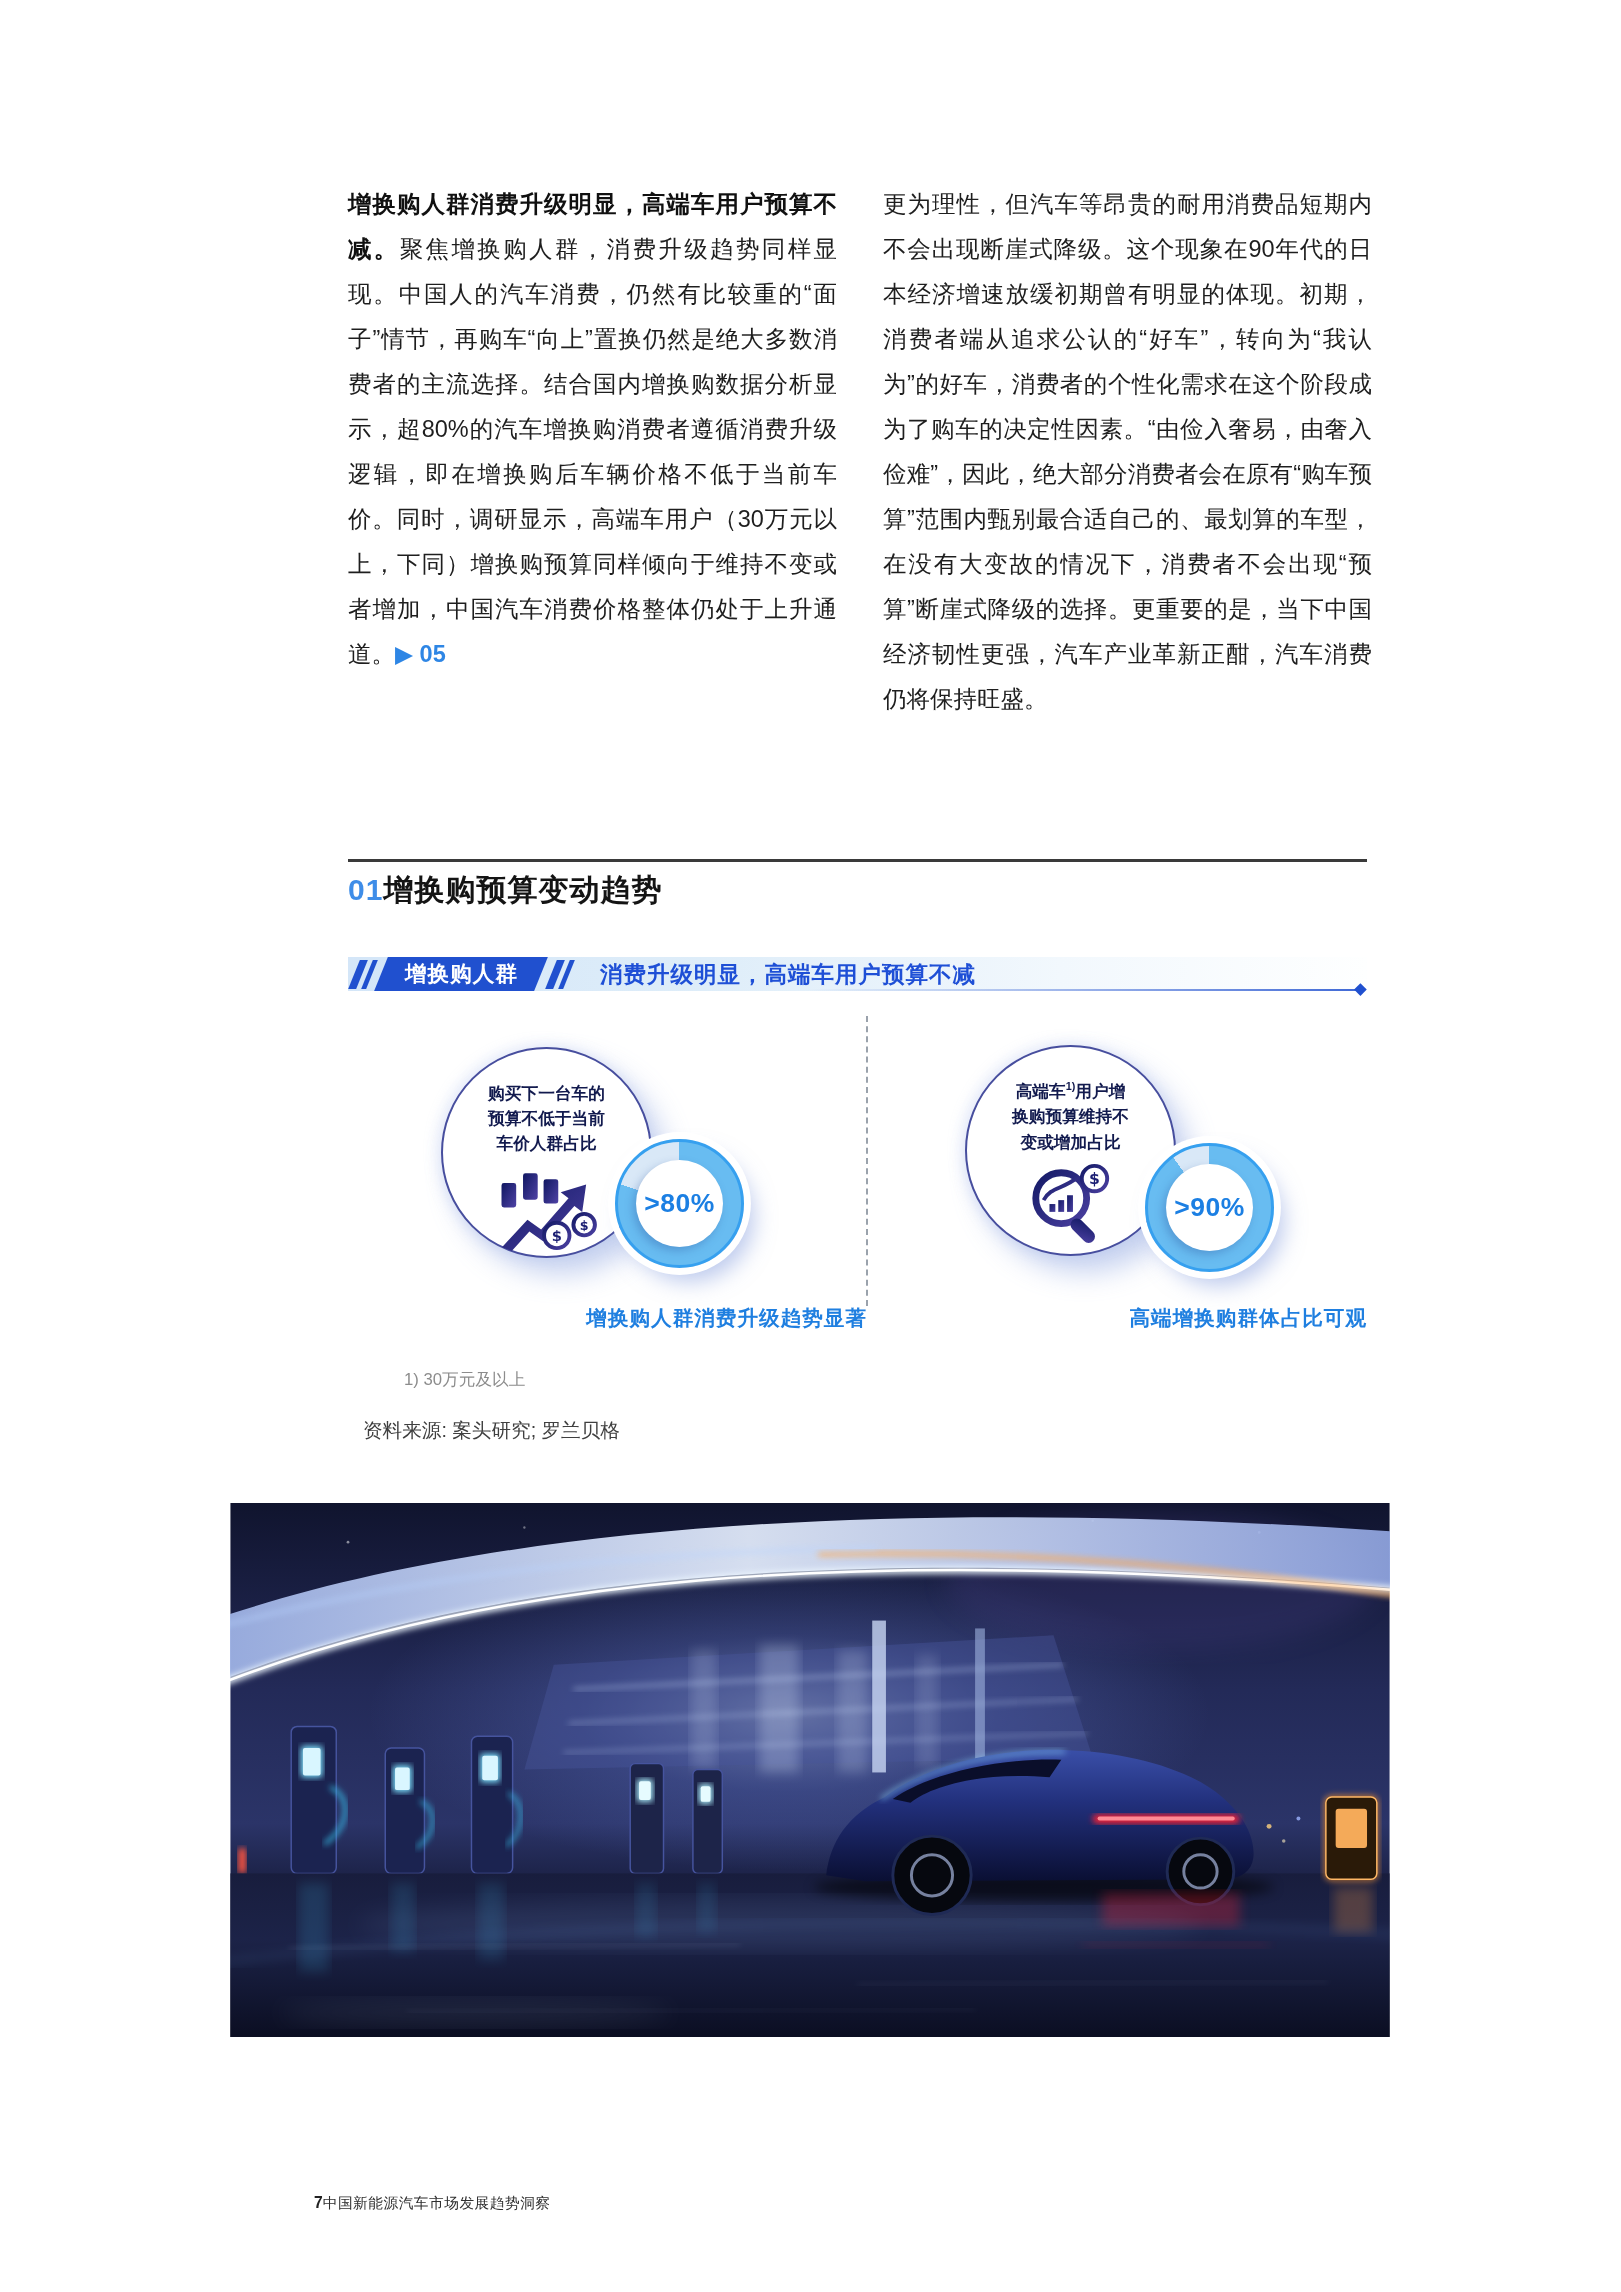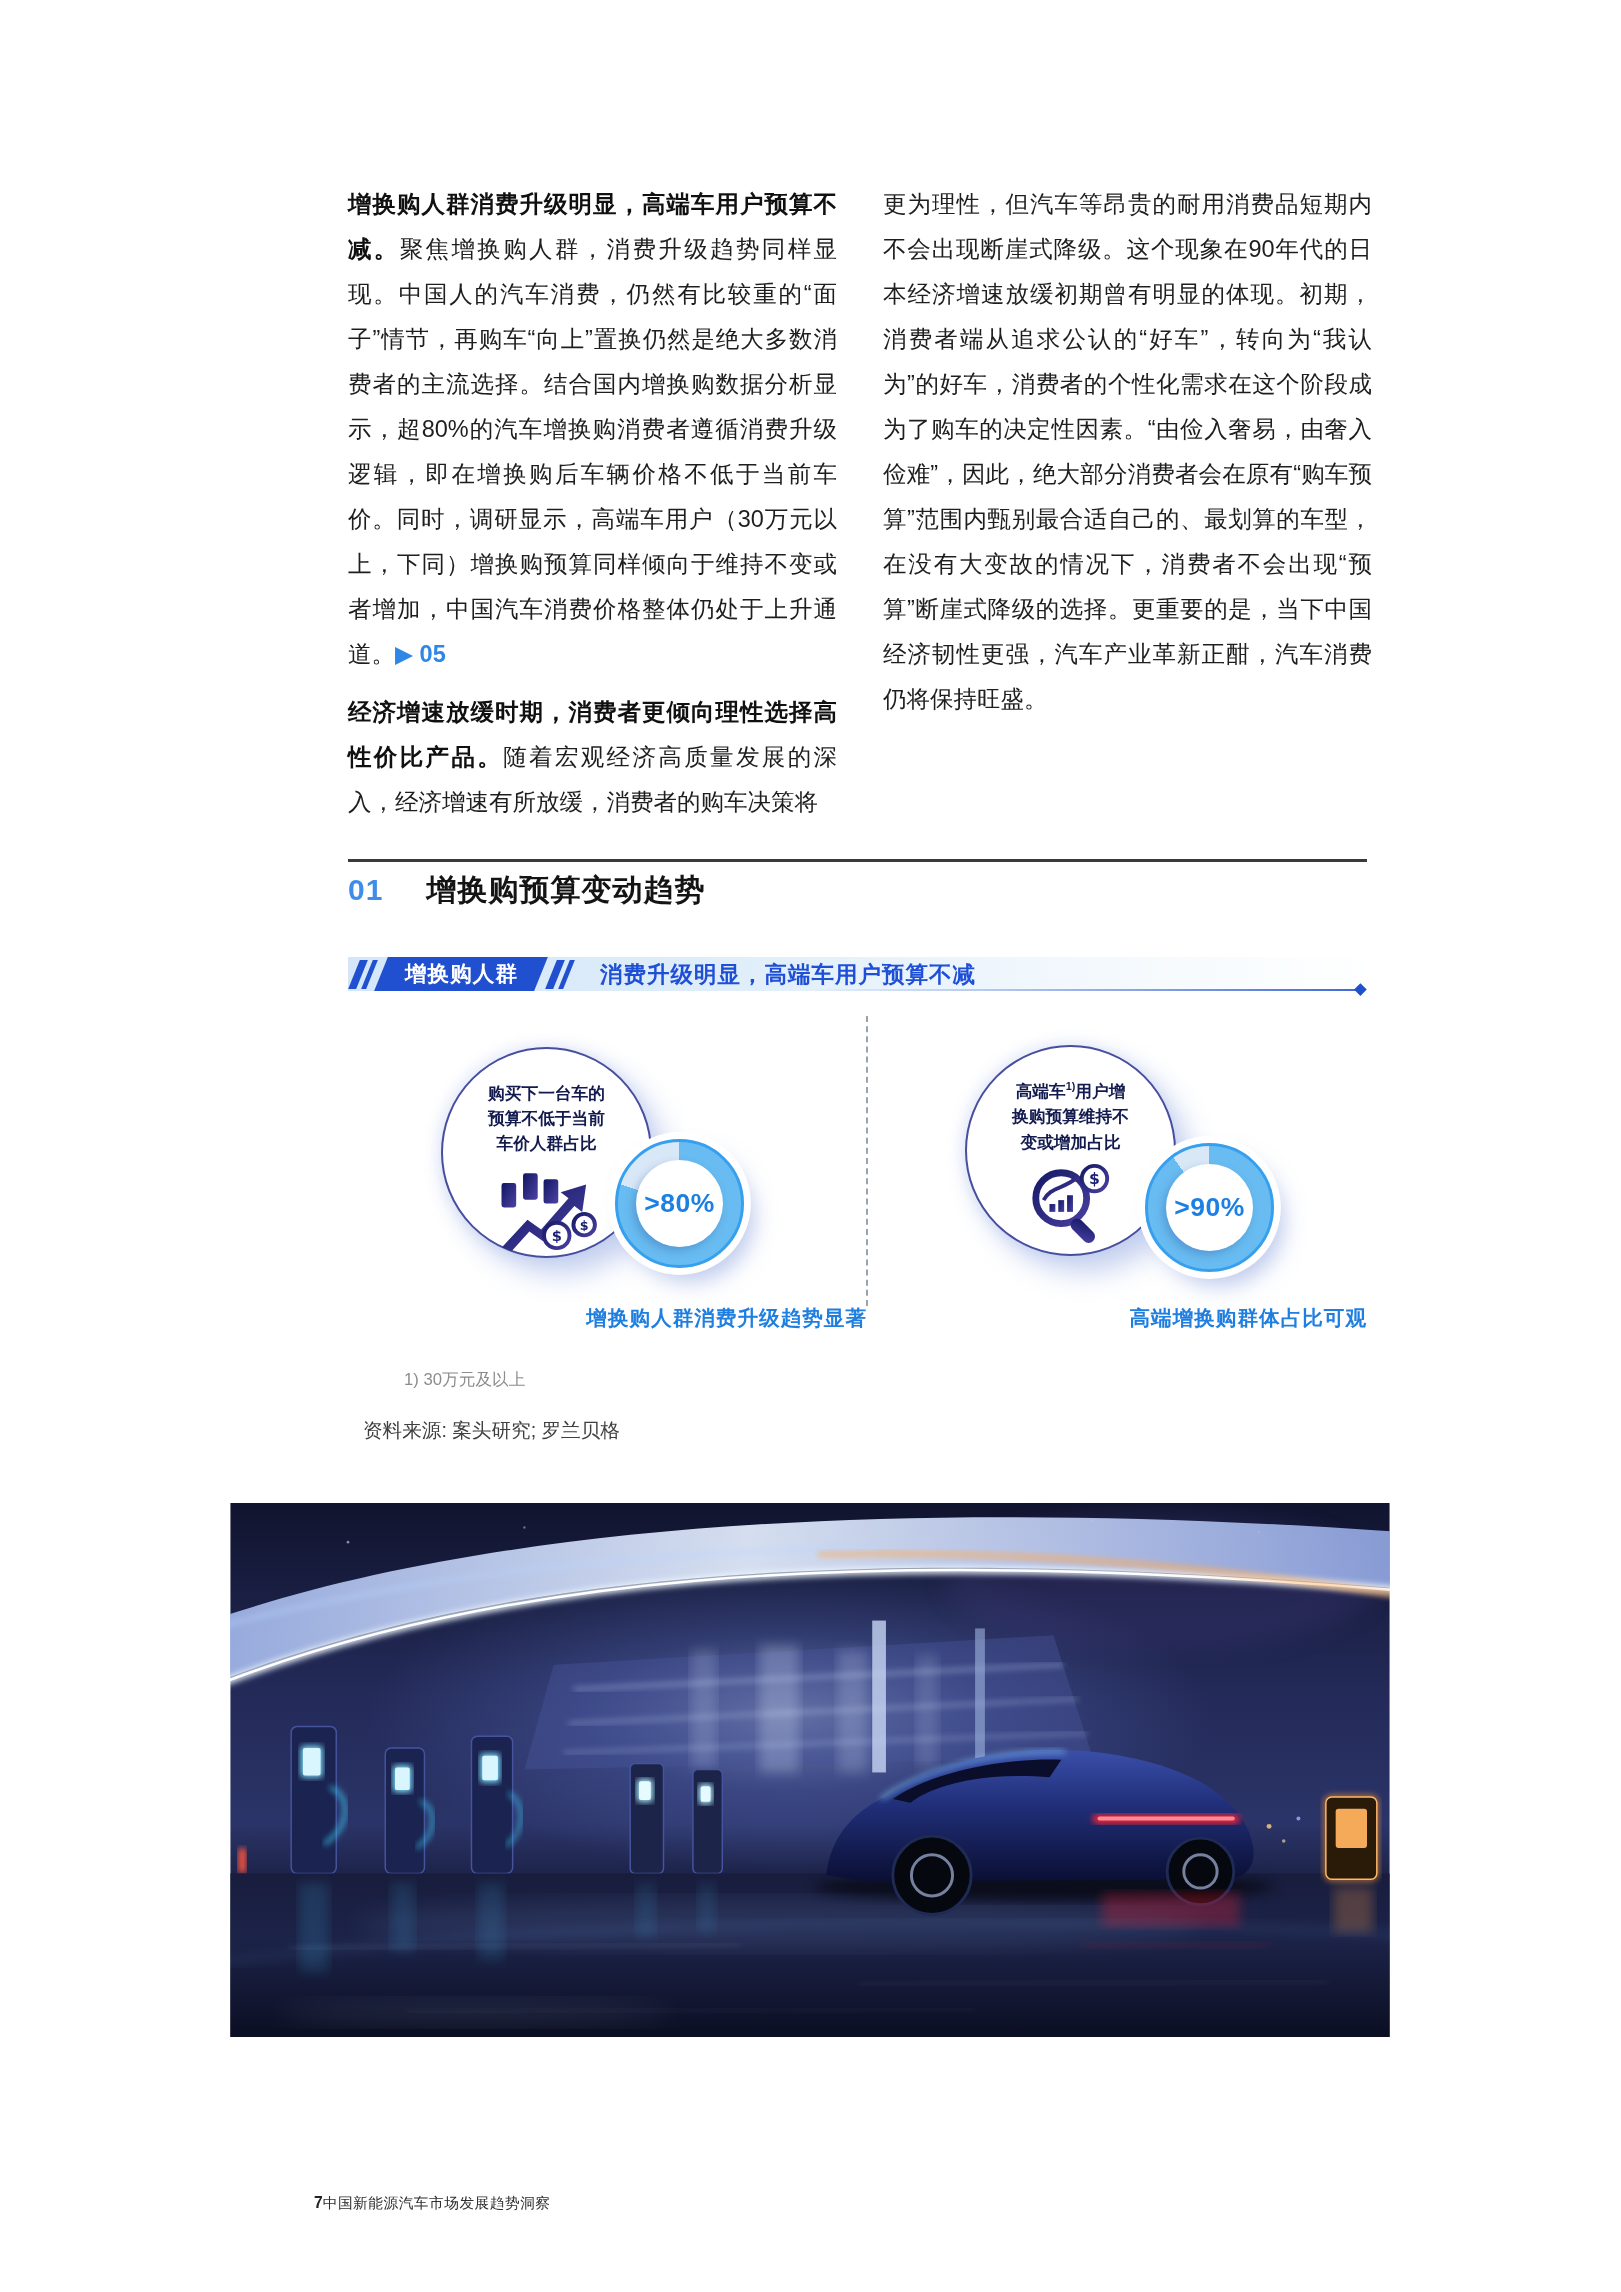--- a/index.html
+++ b/index.html
@@ -18,21 +18,21 @@
   }
   .col { width: 489px; font-size: 23.5px; line-height: 45px; color: #1e1e1e; text-align: justify; }
   .col p { margin: 0 0 12.7px 0; }
   .col b { font-weight: 700; color: #101010; }
   .ref-link { color: #2E86E5; font-weight: 700; white-space: nowrap; cursor: pointer; }
 
   
   .section-rule { position: absolute; left: 348px; top: 859px; width: 1019px; height: 2.9px; background: #3a3a3a; }
   .section-head { position: absolute; left: 348px; top: 870px; width: 1019px; display: flex; align-items: baseline; }
   .section-number { color: #3E8DE8; font-size: 30px; font-weight: 700; letter-spacing: 1px; }
-  .section-title  { color: #141414; font-size: 30px; font-weight: 700; margin-left: 43px; letter-spacing: 1px; }
+  .section-title  { color: #141414; font-size: 30px; font-weight: 700; letter-spacing: 1px; }
 
   
   .banner {
     position: absolute; left: 348px; top: 957px; width: 1019px; height: 34px;
     display: flex; align-items: center;
   }
   .banner-bg {
     position: absolute; inset: 0;
     background: linear-gradient(90deg, #D4E6F8 0%, #DEEDF9 35%, #F2F8FD 70%, #FEFFFF 100%);
   }
@@ -115,21 +115,20 @@
   .footer-title { font-size: 14.7px; color: #2e2e2e; letter-spacing: 0.5px; }
 </style>
 </head>
 <body>
 
 <div class="page">
 
   <div class="columns">
     <div class="col">
       <p><b>增换购人群消费升级明显，高端车用户预算不减。</b><span>聚焦增换购人群，消费升级趋势同样显现。中国人的汽车消费，仍然有比较重的“面子”情节，再购车“向上”置换仍然是绝大多数消费者的主流选择。结合国内增换购数据分析显示，超80%的汽车增换购消费者遵循消费升级逻辑，即在增换购后车辆价格不低于当前车价。同时，调研显示，高端车用户（30万元以上，下同）增换购预算同样倾向于维持不变或者增加，中国汽车消费价格整体仍处于上升通道。</span><span class="ref-link">▶ 05</span></p>
-      <p><b>经济增速放缓时期，消费者更倾向理性选择高性价比产品。</b><span>随着宏观经济高质量发展的深入，经济增速有所放缓，消费者的购车决策将</span></p>
     </div>
     <div class="col">
       <p><span>更为理性，但汽车等昂贵的耐用消费品短期内不会出现断崖式降级。这个现象在90年代的日本经济增速放缓初期曾有明显的体现。初期，消费者端从追求公认的“好车”，转向为“我认为”的好车，消费者的个性化需求在这个阶段成为了购车的决定性因素。“由俭入奢易，由奢入俭难”，因此，绝大部分消费者会在原有“购车预算”范围内甄别最合适自己的、最划算的车型，在没有大变故的情况下，消费者不会出现“预算”断崖式降级的选择。更重要的是，当下中国经济韧性更强，汽车产业革新正酣，汽车消费仍将保持旺盛。</span></p>
     </div>
   </div>
 
   <div class="section-rule"></div>
   <div class="section-head">
     <span class="section-number">01</span>
     <span class="section-title">增换购预算变动趋势</span>

